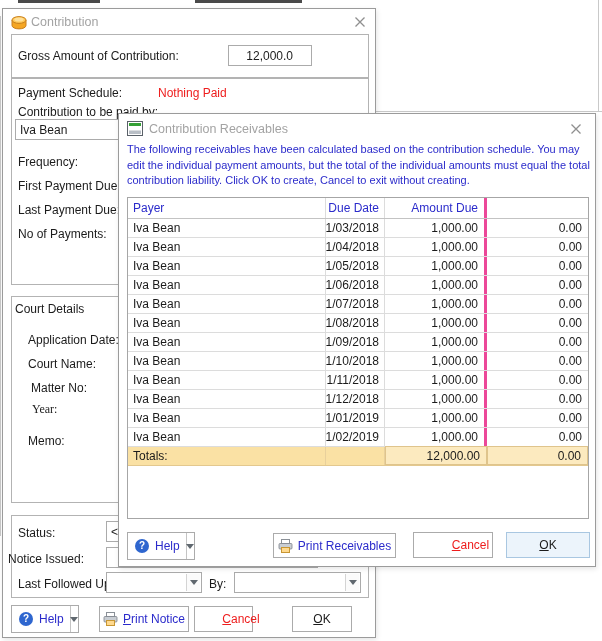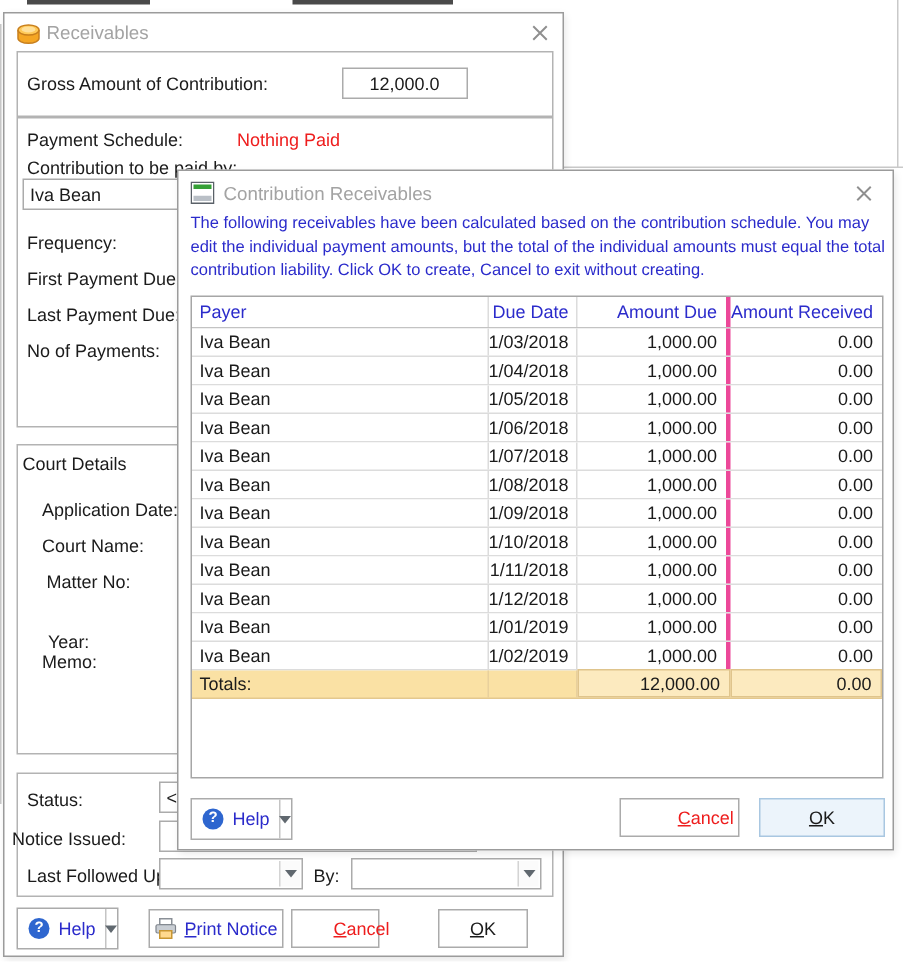--- a/index.html
+++ b/index.html
@@ -92,21 +92,21 @@
 
 <div class="dialog" style="left:2px; top:8px; width:374px; height:630px;">
 
   <span class="abs" style="left:7px; top:6px;">
     <svg width="18" height="16" viewBox="0 0 18 16">
       <path d="M2 5 v5.5 a7 3.4 0 0 0 14 0 V5" fill="#f5a623" stroke="#c87f1d"></path>
       <ellipse cx="9" cy="5" rx="7" ry="3.4" fill="#ffc957" stroke="#c87f1d"></ellipse>
       <ellipse cx="9" cy="4.6" rx="4.6" ry="2" fill="#ffe09a" stroke="none"></ellipse>
     </svg>
   </span>
-  <span class="title-text" style="left:28px; top:6px;">Receivables</span>
+  <span class="title-text" style="left:28px; top:6px;">Contribution</span>
   <span class="close-btn" style="right:7px; top:5px;">
     <svg width="12" height="12" viewBox="0 0 12 12">
         <path d="M1.5 1.5 L10.5 10.5 M10.5 1.5 L1.5 10.5" stroke="#8f8f8f" stroke-width="1.3"></path>
       </svg>
   </span>
 
   <div class="group" style="left:8px; top:25px; width:358px; height:44px;"></div>
   <span class="lbl" style="left:15px; top:40px;">Gross Amount of Contribution:</span>
   <div class="field right" style="left:225px; top:36px; width:84px; height:21px;">
     <span>12,000.0</span>
@@ -125,21 +125,21 @@
   <span class="lbl" style="left:15px; top:146px;">Frequency:</span>
   <span class="lbl" style="left:15px; top:170px;">First Payment Due:</span>
   <span class="lbl" style="left:15px; top:194px;">Last Payment Due:</span>
   <span class="lbl" style="left:15px; top:218px;">No of Payments:</span>
 
   <div class="group" style="left:8px; top:287px; width:358px; height:207px;"></div>
   <span class="lbl" style="left:12px; top:293px;">Court Details</span>
   <span class="lbl" style="left:25px; top:324px;">Application Date:</span>
   <span class="lbl" style="left:25px; top:348px;">Court Name:</span>
   <span class="lbl" style="left:28px; top:372px;">Matter No:</span>
-  <span class="lbl" style="left:29px; top:412px;">Year:</span>
+  <span class="lbl" style="left:29px; top:393px;font-family:Liberation Serif, serif;">Year:</span>
   <span class="lbl" style="left:25px; top:425px;">Memo:</span>
 
   <div class="group" style="left:8px; top:506px; width:358px; height:83px;"></div>
   <span class="lbl" style="left:15px; top:517px;">Status:</span>
   <div class="field left" style="left:103px; top:512px; width:212px; height:21px;">
     <span>&lt;</span>
   </div>
   <span class="lbl" style="left:5px; top:543px;">Notice Issued:</span>
   <div class="field left" style="left:103px; top:538px; width:212px; height:21px;"></div>
   <span class="lbl" style="left:15px; top:568px;">Last Followed Up:</span>
@@ -199,21 +199,20 @@
       </svg>
   </span>
 
   <div class="instructions">The following receivables have been calculated based on the contribution schedule.  You may edit the individual payment amounts, but the total of the individual amounts must equal the total contribution liability. Click OK to create, Cancel to exit without creating.</div>
 
   <div class="rtable">
     <div class="trow head">
       <span class="tc tc1">Payer</span>
       <span class="tc tc2">Due Date</span>
       <span class="tc tc3">Amount Due</span>
-      <span class="tc tc4">Amount Received</span>
     </div>
     <div>
 
     <div class="trow">
         <span class="tc tc1">Iva Bean</span>
         <span class="tc tc2">1/03/2018</span>
         <span class="tc tc3">1,000.00</span>
         <span class="tc tc4">0.00</span>
       </div>
         <div class="trow">
@@ -294,19 +293,29 @@
   <div class="btn" style="left:8px; top:418px; width:68px; height:28px; justify-content:flex-start; gap:0; padding:0;">
     <span class="help-main">
       <span class="help-ico">?</span>
       <span class="blue">Help</span>
     </span>
     <span class="help-sep"></span>
     <span class="help-arrow-box">
         <span class="tri-down"></span>
       </span>
   </div>
+  <div class="btn" style="left:154px; top:419px; width:123px; height:25px;">
+    <span>
+      <svg width="15" height="14" viewBox="0 0 15 14">
+        <rect x="3.5" y="0.5" width="8" height="4" fill="#fff" stroke="#8a9097"></rect>
+        <rect x="1" y="4.5" width="13" height="5.5" rx="1" fill="#c9ced4" stroke="#7d838b" stroke-width="0.8"></rect>
+        <rect x="3.5" y="8.5" width="8" height="5" fill="#ffd98e" stroke="#c89632"></rect>
+      </svg>
+    </span>
+    <span class="blue">Print Receivables</span>
+  </div>
   <div class="btn" style="left:294px; top:418px; width:80px; height:26px;">
     <span class="red uf">Cancel</span>
   </div>
   <div class="btn default" style="left:387px; top:418px; width:84px; height:26px;">
     <span class="uf">OK</span>
   </div>
 </div>
 
 </body></html>

